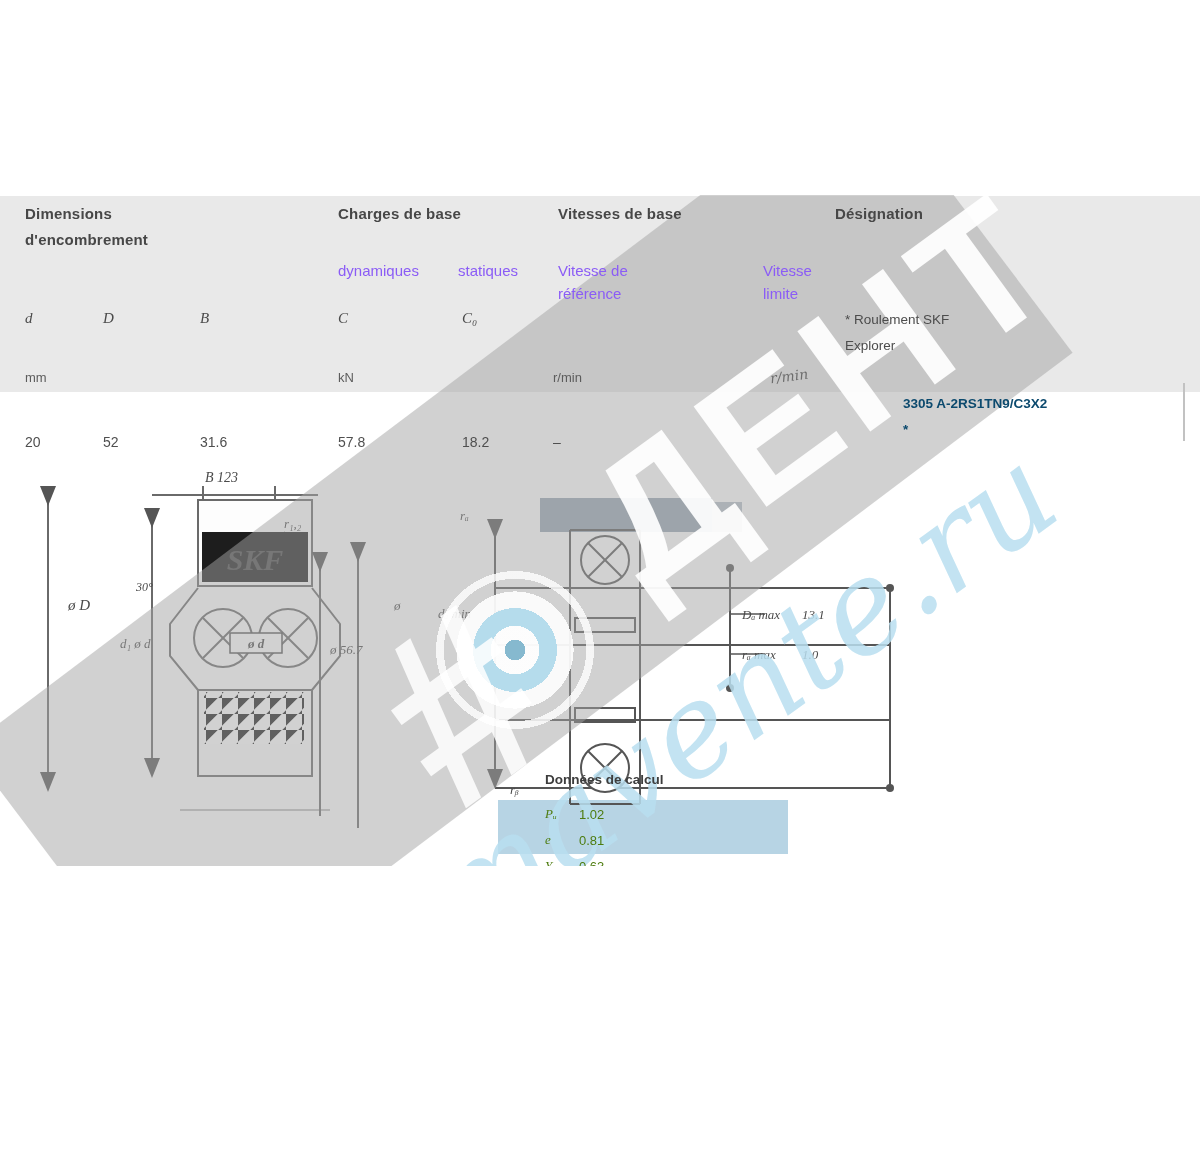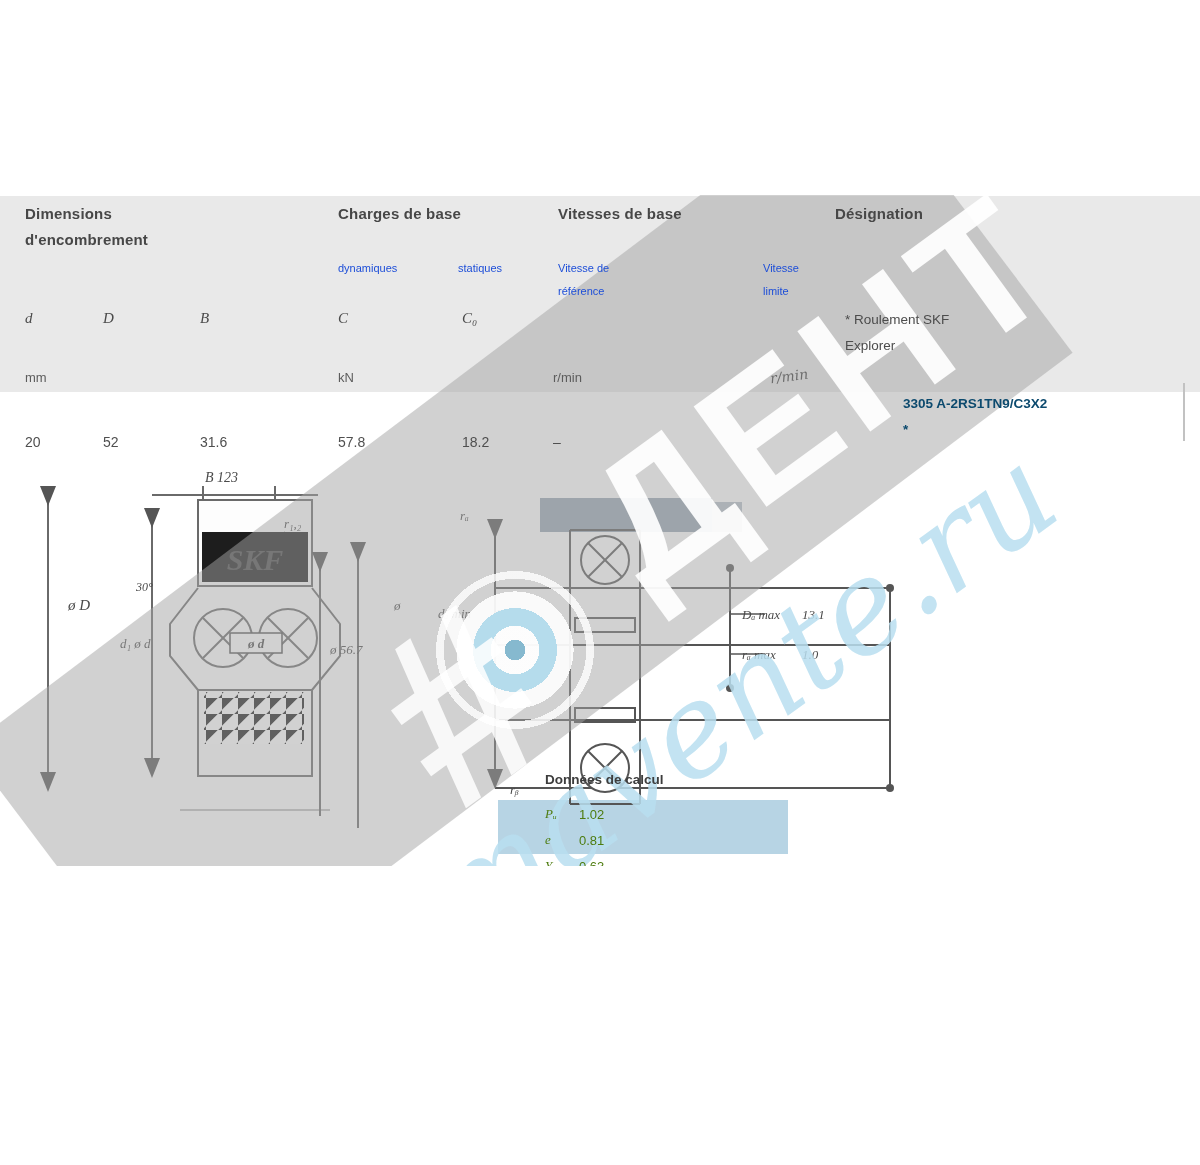--- a/index.html
+++ b/index.html
@@ -3,21 +3,21 @@
 <meta charset="utf-8">
 <style>
   html,body{margin:0;padding:0;background:#fff;}
   .page{position:relative;width:1200px;height:866px;background:#fff;overflow:hidden;
         font-family:"Liberation Sans",sans-serif;color:#4c4c4c;}
   .abs{position:absolute;}
   
   .hdr-band{left:0;top:196px;width:1200px;height:196px;background:#e9e9e9;z-index:0;}
   .t{position:absolute;white-space:nowrap;z-index:3;}
   .h1{font-weight:bold;font-size:15px;color:#474747;letter-spacing:.2px;}
-  .h2{font-size:11px;color:#1d4ed8;text-align:center;}
+  .h2{font-size:15px;color:#8b5cf6;text-align:center;}
   .sym{font-family:"Liberation Serif",serif;font-style:italic;font-size:15px;color:#4a4a4a;}
   .unit{font-size:13px;color:#5c5c5c;}
   .unit-script{font-family:"DejaVu Serif",serif;font-style:italic;font-size:14px;color:#6d6d6d;
                transform:rotate(-7deg);}
   .val{font-size:14px;color:#4f4f4f;margin-top:36px;}
   .desig{font-size:13.5px;font-weight:bold;color:#0c4a6e;}
   .fn{font-size:13.5px;color:#4c4c4c;}
   .rule{left:0;top:956px;width:1186px;height:2px;background:#d4d4d4;z-index:1;}
   .desig-div{left:1183px;top:383px;width:2px;height:58px;background:#c2c2c2;z-index:1;}
   

